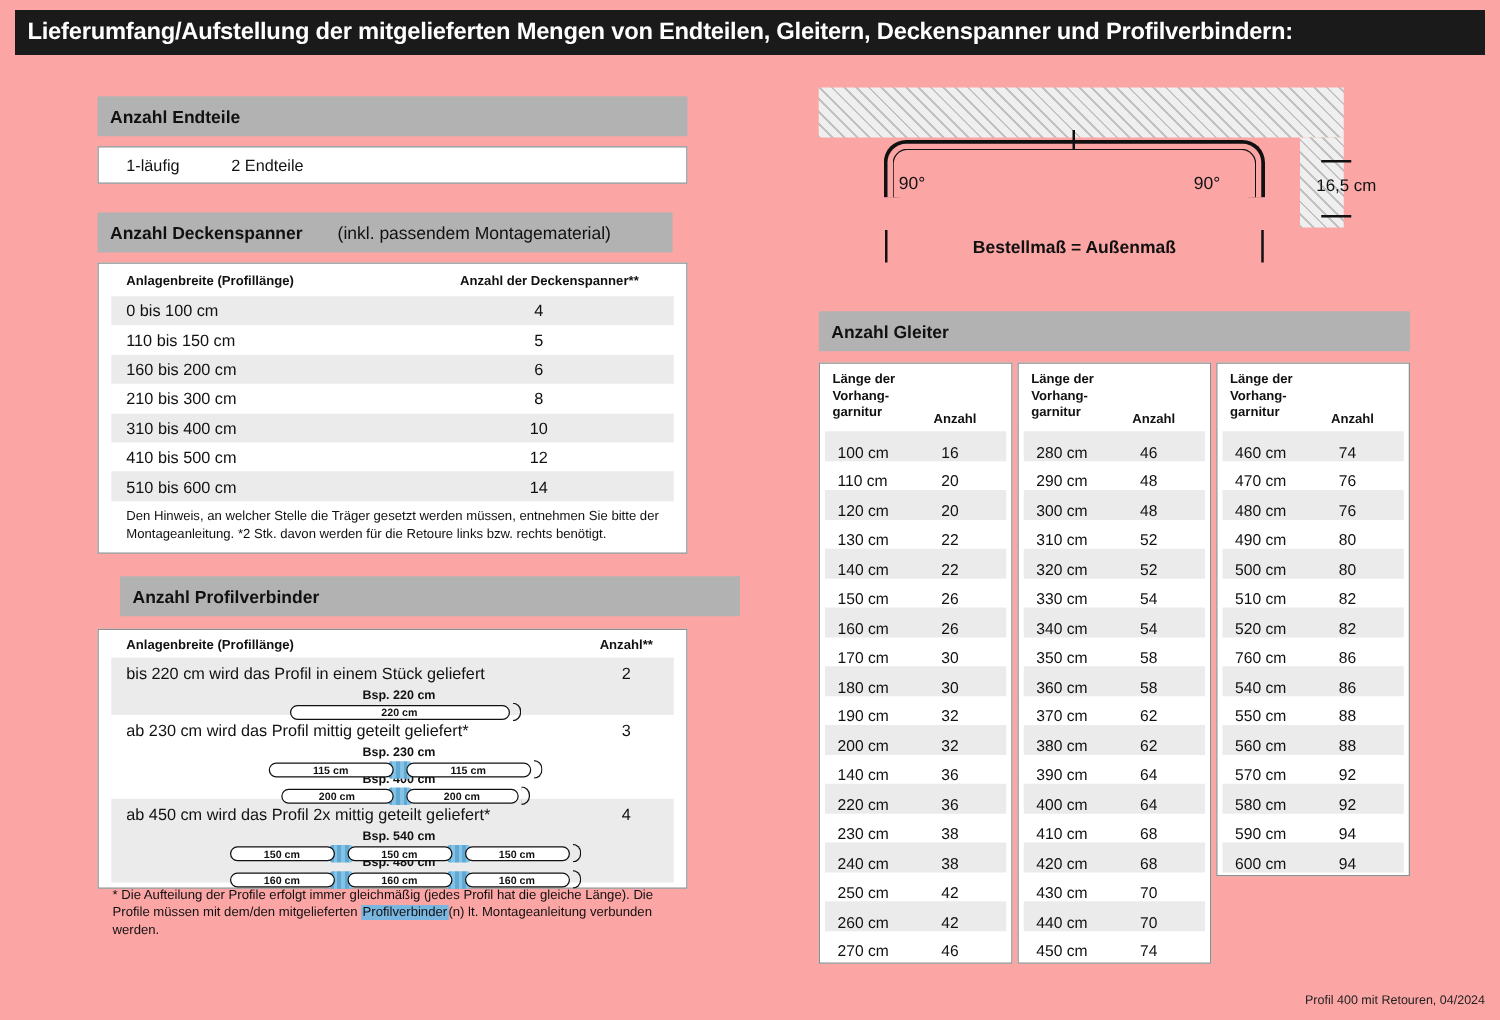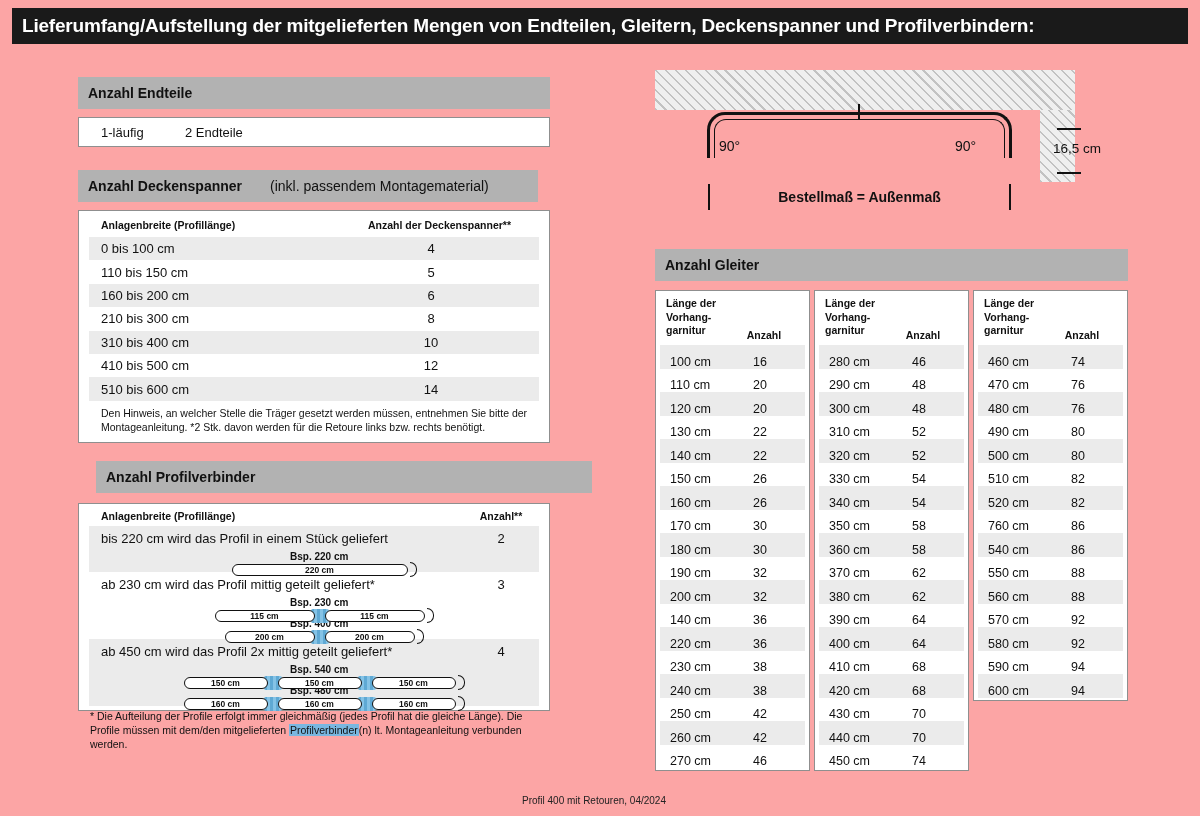--- a/index.html
+++ b/index.html
@@ -88,21 +88,21 @@
   .g-head { position:relative; height:54px; padding:6px 0 0 10px; }
   .g-h1 { font-size:10.5px; font-weight:bold; white-space:pre-line; line-height:1.3; display:block; }
   .g-h2 { position:absolute; left:88px; bottom:4px; width:40px; text-align:center;
     font-size:10.5px; font-weight:bold; }
   .g-row { display:flex; align-items:flex-end; height:23.5px; margin:0 4px; font-size:12.5px; }
   .g-rows > .g-row:nth-child(odd) { background:#ebebeb; }
   .g-len { width:80px; padding-left:10px; }
   .g-cnt { width:40px; text-align:center; }
 
   
-  .pagefoot { position:absolute; left:0; top:795px; width:1188px; text-align:center; font-size:10px; color:#222; }
+  .pagefoot { position:absolute; left:0; top:795px; width:1188px; text-align:right; font-size:10px; color:#222; }
 </style>
 </head>
 <body>
 
 <div class="page">
 
   <header class="titlebar">
     <span>Lieferumfang/Aufstellung der mitgelieferten Mengen von Endteilen, Gleitern, Deckenspanner und Profilverbindern:</span>
   </header>
 

